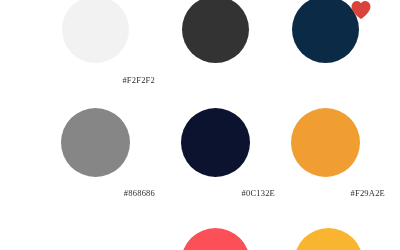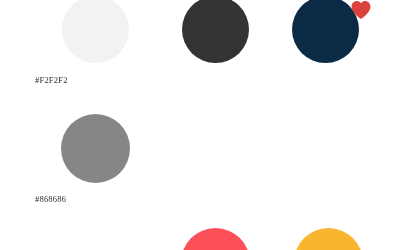--- a/index.html
+++ b/index.html
@@ -23,36 +23,36 @@
   }
   .swatch-cell {
     position: absolute;
     width: 120px;
   }
   .swatch-circle {
     border-radius: 50%;
     display: block;
   }
   .swatch-label {
-    text-align: left;
+    text-align: right;
     font-size: 8.5px;
     color: #2e2e2e;
     letter-spacing: 0.2px;
     white-space: nowrap;
     font-family: "Liberation Serif", "DejaVu Serif", serif;
     font-variant-numeric: oldstyle-nums;
   }
 
   
   .row1 { top: -4px; }
   .row1 .swatch-circle { width: 67px; height: 67px; margin: 0 auto; }
   .row1 .swatch-label { margin-top: 12px; }
 
   
-  .row2 { top: 114px; }
+  .row2 { top: 108px; }
   .row2 .swatch-circle { width: 69px; height: 69px; margin: 0 auto; }
   .row2 .swatch-label { margin-top: 11px; }
 
   
   .row3 { top: 228px; }
   .row3 .swatch-circle { width: 69px; height: 69px; margin: 0 auto; }
 
   .col1 { left: 35px; }
   .col2 { left: 155px; }
   .col3 { left: 265px; }
@@ -84,21 +84,29 @@
 
   <div class="swatch-cell row1 col3">
     <span class="swatch-circle" style="background-color: rgb(11, 42, 69);"></span>
   </div>
 
   <div class="swatch-cell row2 col1">
     <span class="swatch-circle" style="background-color: rgb(134, 134, 134);"></span>
     <div class="swatch-label">#868686</div>
   </div>
 
+  <div class="swatch-cell row2 col2">
+    <span class="swatch-circle" style="background-color: rgb(12, 19, 46);"></span>
+    <div class="swatch-label">#0C132E</div>
+  </div>
 
+  <div class="swatch-cell row2 col3">
+    <span class="swatch-circle" style="background-color: rgb(240, 158, 50);"></span>
+    <div class="swatch-label">#F29A2E</div>
+  </div>
 
   <div class="swatch-cell row3 col2">
     <span class="swatch-circle" style="background-color: rgb(251, 80, 87);"></span>
   </div>
 
   <div class="swatch-cell row3 col3">
     <span class="swatch-circle" style="background-color: rgb(249, 181, 47);"></span>
   </div>
 
   <svg class="heart-icon" viewBox="0 0 24 22">

